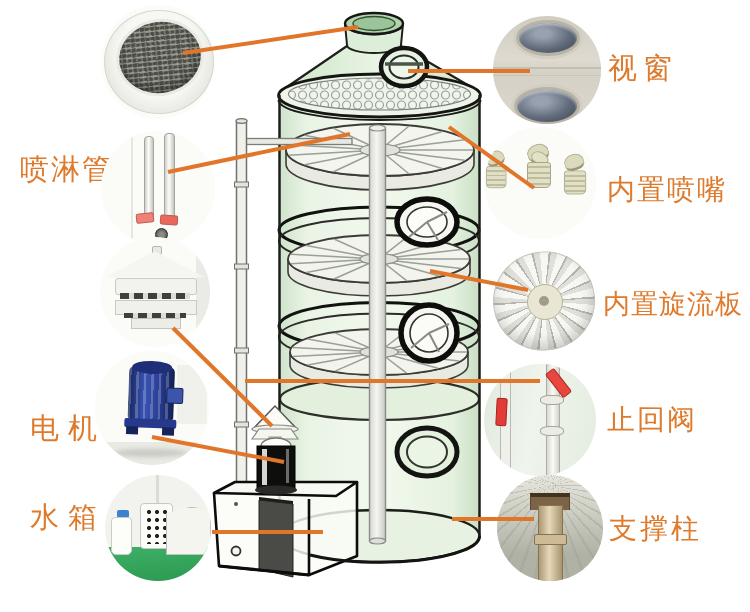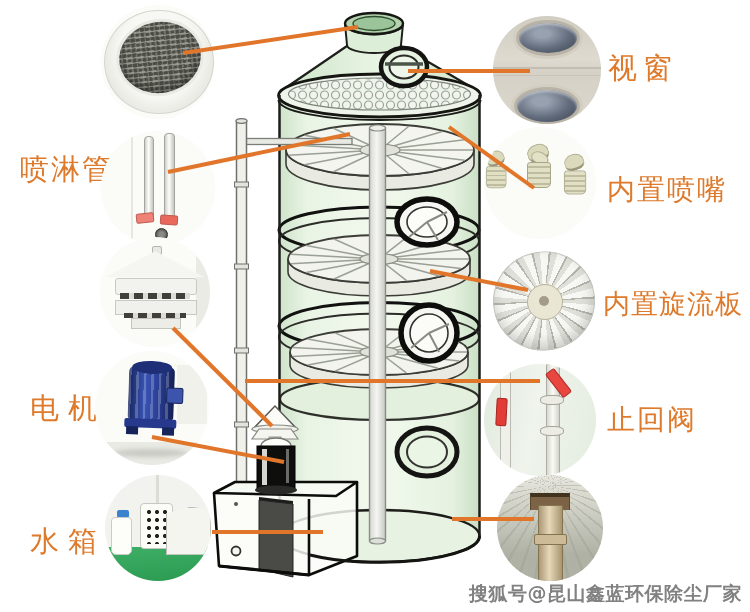--- a/index.html
+++ b/index.html
@@ -2,21 +2,21 @@
 <html><head>
 <meta charset="utf-8">
 <style>
   html,body{margin:0;padding:0;background:#fff;}
   #stage{position:relative;width:750px;height:612px;background:#fff;overflow:hidden;
          font-family:"Liberation Serif","DejaVu Serif",serif;}
   svg{display:block;}
   
   .lbl{position:absolute;color:#DE7A2C;font-size:29px;letter-spacing:2px;line-height:1.05;
        white-space:nowrap;font-family:"Liberation Serif","DejaVu Serif",serif;}
-  .lbl.wide{letter-spacing:9px;}
+  .lbl.wide{letter-spacing:9px;margin-top:20px;}
   .lbl.med{letter-spacing:6px;}
   .lbl.tight{font-size:27px;letter-spacing:1px;}
   
   .ph{position:absolute;border-radius:50%;overflow:hidden;background:#fbfbf8;z-index:2;}
   .ph>div{position:absolute;}
   
   .c1-house{left:3%;top:4%;width:94%;height:90%;border-radius:50%;
     background:radial-gradient(ellipse at 50% 42%,#f7f7f3 52%,#e4e4de 80%,#cdcdc6 100%);
     border:1px solid #d6d6d0;}
   .c1-mesh{left:13%;top:12%;width:72%;height:62%;border-radius:50%;transform:rotate(-10deg);
@@ -360,36 +360,36 @@
 
   <div class="ph" style="left:497px;top:475px;width:106px;height:106px">
     <div class="c10-bg"></div>
       <div class="c10-fl"></div>
     <div class="c10-col"></div>
       <div class="c10-cp"></div>
   </div>
 
   <div class="lbl" style="left:20px;top:154px">喷淋管</div>
   <div class="lbl wide" style="left:30px;top:393px">电机</div>
-  <div class="lbl wide" style="left:30px;top:526px">水箱</div>
+  <div class="lbl wide" style="left:30px;top:482px">水箱</div>
 
   <div class="lbl med" style="left:608px;top:53px">视窗</div>
   <div class="lbl" style="left:607px;top:175px;font-size:28px">内置喷嘴</div>
   <div class="lbl tight" style="left:603px;top:290px">内置旋流板</div>
   <div class="lbl" style="left:607px;top:405px;font-size:28px">止回阀</div>
+  <div class="lbl" style="left:609px;top:514px;font-size:28px;letter-spacing:3px">支撑柱</div>
 
   <svg class="lines" width="750" height="612" viewBox="0 0 750 612">
     <g stroke="#E1762B" stroke-width="4" fill="none">
       <path d="M183,53 L358,27"></path>
       <path d="M168,172 L350,134"></path>
       <path d="M173,328 L272,426"></path>
       <path d="M152,437 L284,462"></path>
       <path d="M212,532 L323,532"></path>
       <path d="M408,71 L530,71"></path>
       <path d="M449,127 L534,188"></path>
       <path d="M430,271 L528,290"></path>
       <path d="M245,381 L540,381"></path>
       <path d="M452,519 L534,519"></path>
     </g>
   </svg>
 
-  <div class="wm">搜狐号@昆山鑫蓝环保除尘厂家</div>
 </div>
 
 </body></html>

